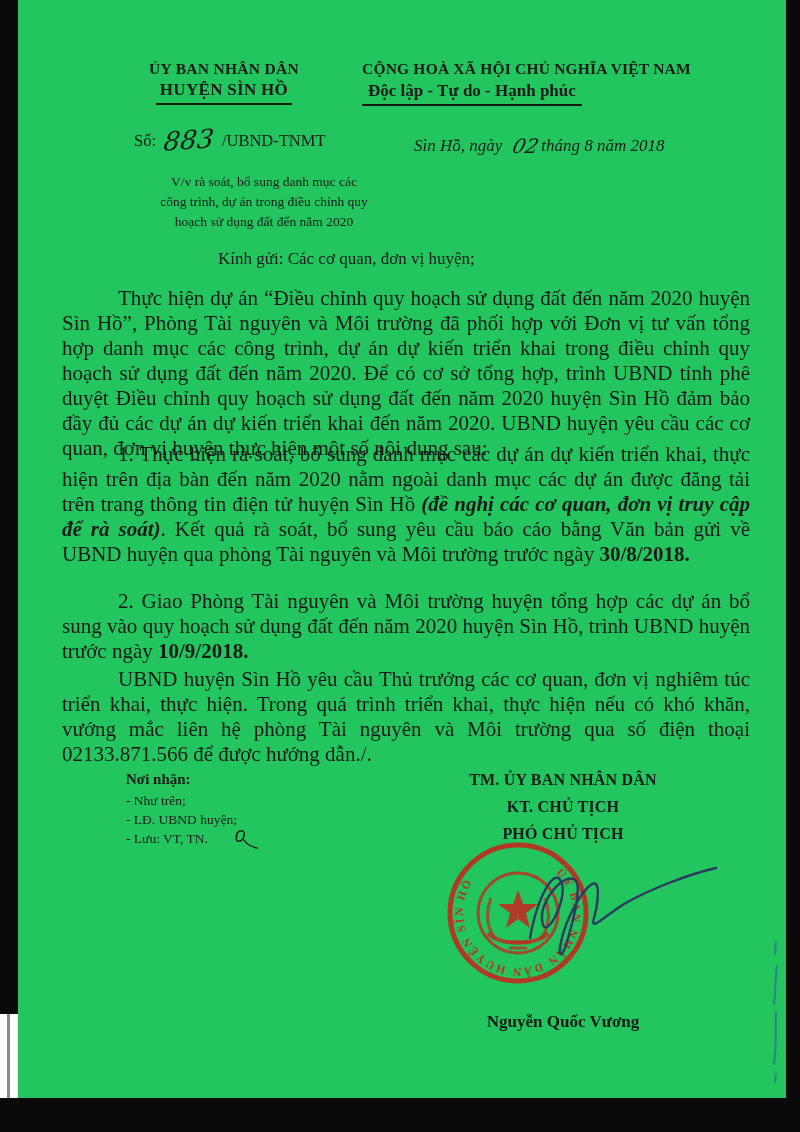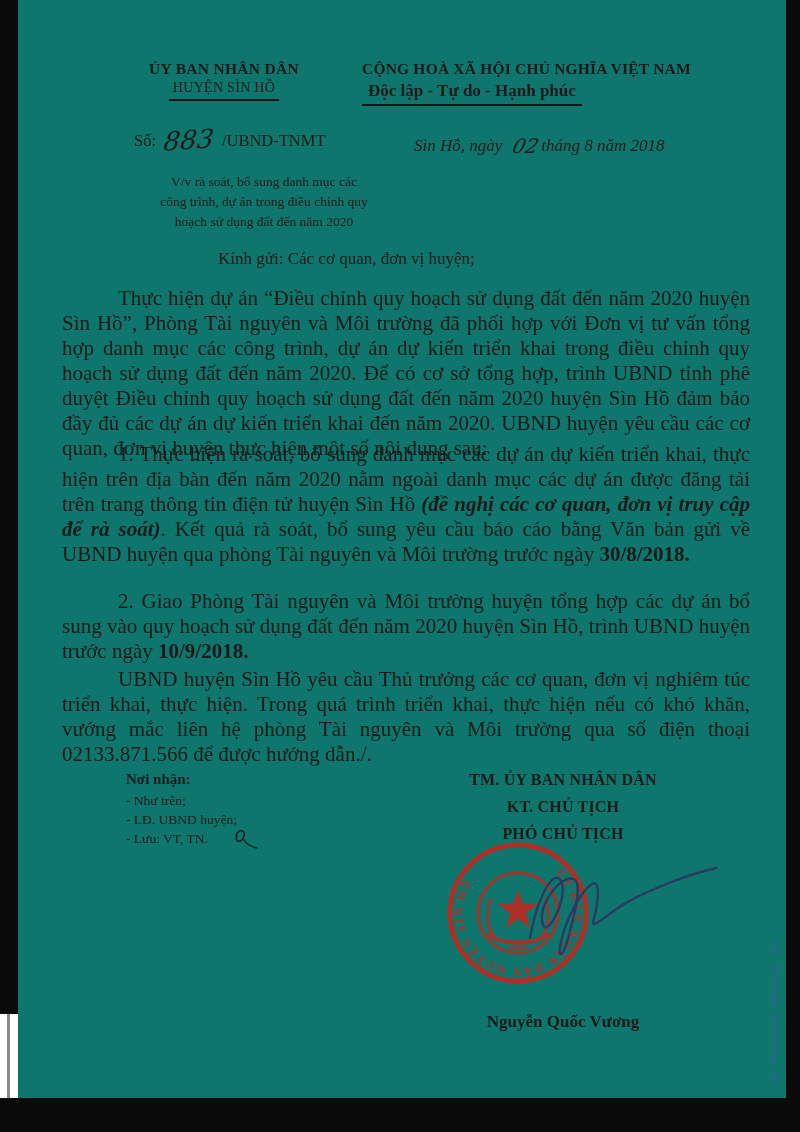--- a/index.html
+++ b/index.html
@@ -10,26 +10,26 @@
     font-family:"Liberation Serif","DejaVu Serif",serif;
     color:#1a1a1a;
     overflow:hidden;
   }
   .scan-band { position:absolute; background:#0a0a0a; }
   #band-left   { left:0; top:0; width:18px; height:1014px; }
   #band-left2  { left:7px; top:1014px; width:3px; height:86px; background:#8a8a8a; }
   #band-right  { left:786px; top:0; width:14px; height:1132px; }
   #band-bottom { left:0; top:1098px; width:800px; height:34px; }
 
-  .page { position:absolute; left:18px; top:0; width:768px; height:1098px; background:#0f766e; }
+  .page { position:absolute; left:18px; top:0; width:768px; height:1098px; background:#22c55e; }
   .abs { position:absolute; }
 
   .hdr-left { left:86px; top:60px; width:240px; text-align:center; }
   .hdr-left .l1 { font-weight:bold; font-size:15.5px; letter-spacing:.3px; }
-  .hdr-left .l2 { font-weight:normal; font-size:14px; letter-spacing:.3px;
+  .hdr-left .l2 { font-weight:bold; font-size:17px; letter-spacing:.3px;
                   display:inline-block; border-bottom:2px solid #161616; padding:0 4px 3px; margin-top:2px; }
 
   .hdr-right { left:344px; top:60px; width:380px; text-align:left; }
   .hdr-right .l1 { font-weight:bold; font-size:15.5px; letter-spacing:.2px; }
   .hdr-right .l2 { font-weight:bold; font-size:17px;
                    display:inline-block; border-bottom:2px solid #161616; padding:0 6px 3px; margin-top:3px; }
 
   .number-line { left:116px; top:131px; font-size:16.5px; white-space:nowrap; }
   .handwrit { font-family:"DejaVu Serif",serif; font-style:italic; display:inline-block; }
   .hw-num { font-size:26px; transform:skewX(-10deg) rotate(-4deg); margin:0 4px; line-height:18px; vertical-align:-3px; }

